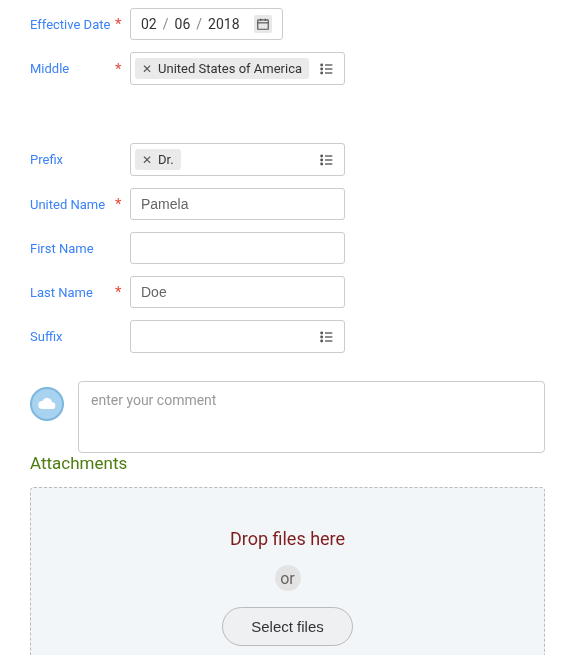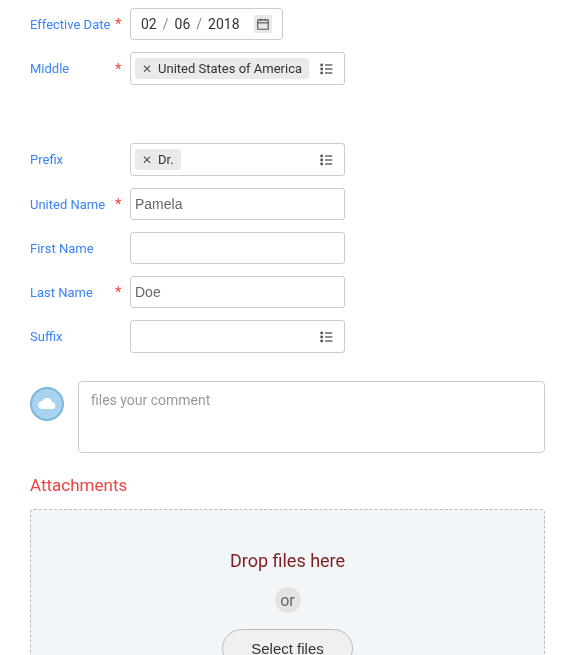--- a/index.html
+++ b/index.html
@@ -93,21 +93,21 @@
     height: 22px;
     display: flex;
     align-items: center;
     justify-content: center;
     cursor: pointer;
   }
   .text-input {
     border: 1px solid #ccc;
     border-radius: 3px;
     width: 215px;
-    padding: 7px 4px;
+    padding: 7px 10px;
     font-size: 14px;
     color: #777;
     background: #fff;
   }
   .text-input.filled { color: #666; }
   .comment-row {
     display: flex;
     gap: 14px;
     margin-top: 28px;
     align-items: flex-start;
@@ -128,22 +128,21 @@
     border: 1px solid #ccc;
     border-radius: 4px;
     min-height: 72px;
     padding: 10px 12px;
     font-size: 14px;
     color: #999;
     background: #fff;
   }
   .attachments-label {
     font-size: 17px;
-    color: #ef4444;
-    margin-top: 22px;
+    color: #4d7c0f;
     margin-bottom: 14px;
     font-weight: 400;
   }
   .dropzone {
     border: 1px dashed #bbb;
     border-radius: 4px;
     background: #f2f6f8;
     padding: 40px 20px 40px 20px;
     display: flex;
     flex-direction: column;
@@ -276,21 +275,21 @@
     </span>
   </div>
 </div>
 
 <div class="comment-row">
   <div class="cloud-badge">
     <svg width="20" height="20" viewBox="0 0 24 24" fill="#fff">
       <path d="M6 18h12a4 4 0 0 0 0-8 6 6 0 0 0-11.5-1.5A4.5 4.5 0 0 0 6 18z"></path>
     </svg>
   </div>
-  <div class="comment-box" contenteditable="true" style="">files your comment</div>
+  <div class="comment-box" contenteditable="true" style="">enter your comment</div>
 </div>
 
 <div class="attachments-label">Attachments</div>
 <div class="dropzone">
   <div class="drop-title">Drop files here</div>
   <div class="or-badge">or</div>
   <button class="select-files-btn">Select files</button>
 </div>
 
 </body></html>

